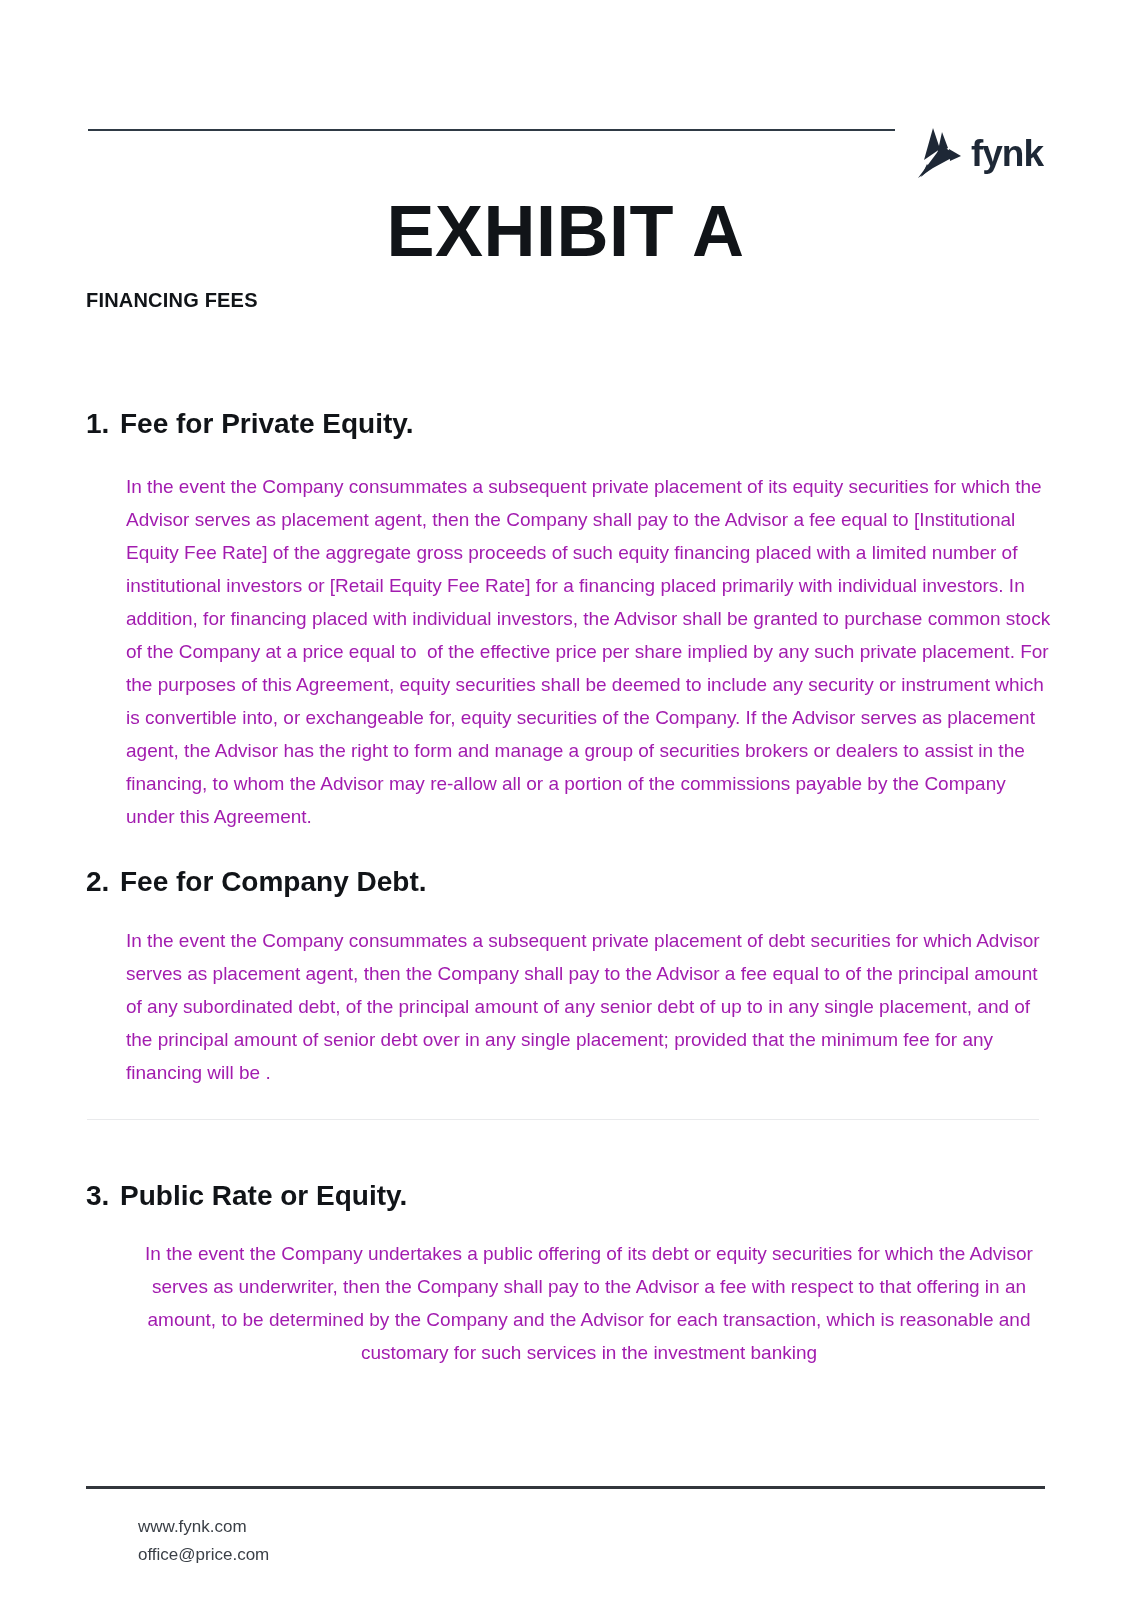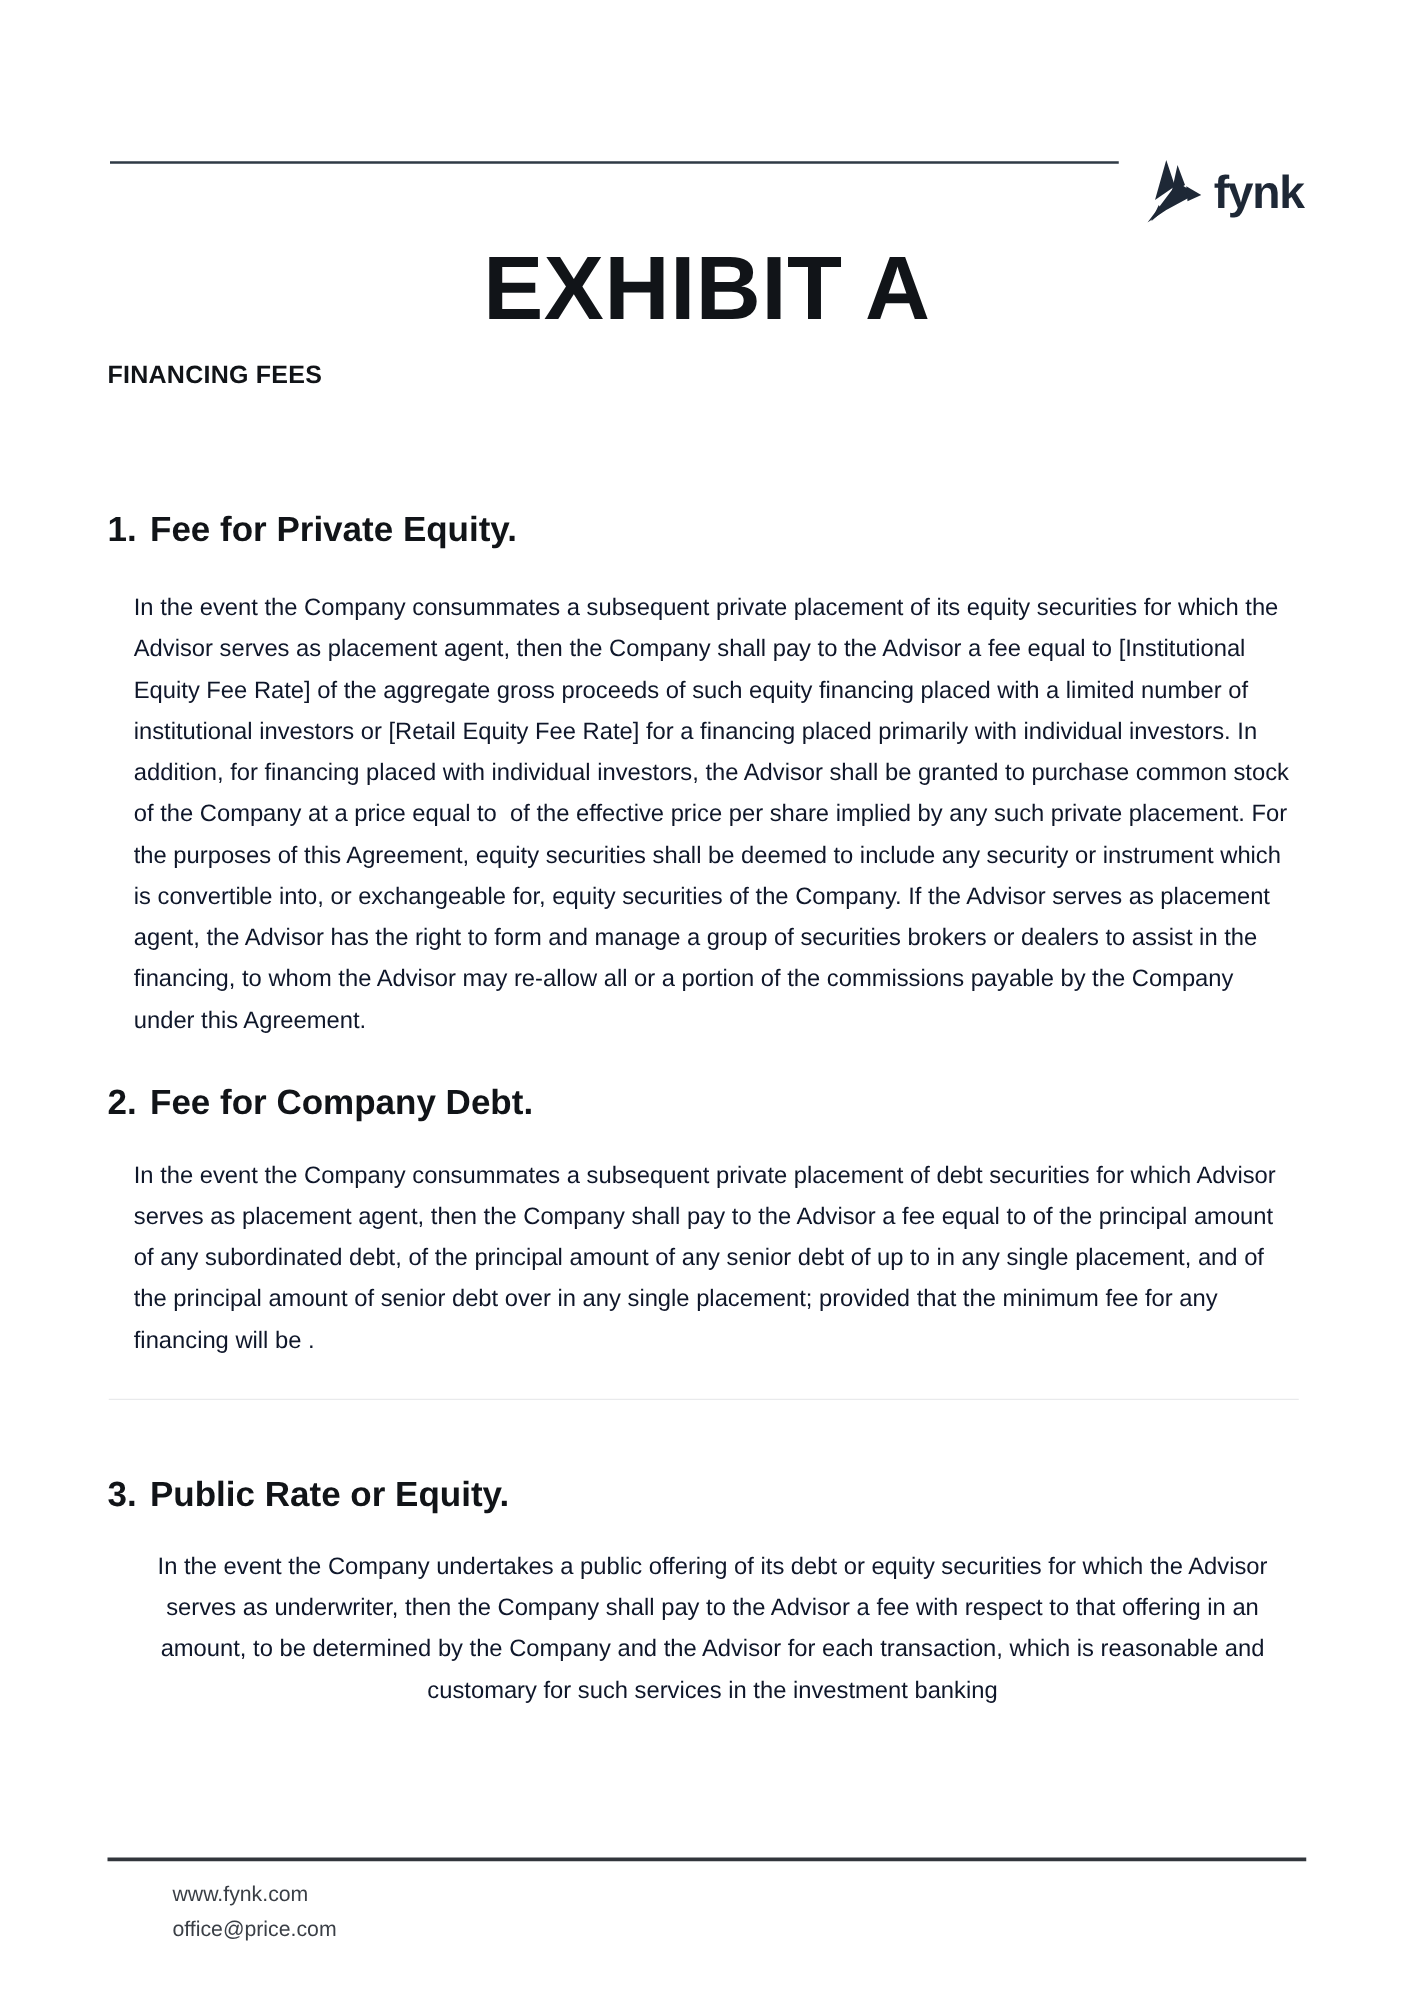--- a/index.html
+++ b/index.html
@@ -31,30 +31,30 @@
   
   .sec-head{display:flex;font-size:28px;line-height:38px;font-weight:bold;color:#111418;}
   .sec-head .sec-num{min-width:34px;}
   .sec-1 .sec-head{margin-top:93px;}
   .sec-1 .sec-body{margin-top:27px;}
   .sec-2 .sec-head{margin-top:30px;}
   .sec-2 .sec-body{margin-top:23px;}
   .sec-3 .sec-head{margin-top:57px;}
   .sec-3 .sec-body{margin-top:22px;text-align:center;}
   .sec-body{
-    margin-left:21px;width:926px;font-size:19px;line-height:33px;
-    color:#0f172a;white-space:pre-wrap;
+    margin-left:40px;width:926px;font-size:19px;line-height:33px;
+    color:#a21caf;white-space:pre-wrap;
   }
 
   .soft-divider{margin:30px 0 0 1px;height:1px;background:#e9eaec;border:none;width:952px;}
 
   
   .footer{position:absolute;left:86px;right:86px;top:1486px;}
   .footer-rule{height:3px;background:#32363c;}
-  .footer-links{padding:13px 0 0 52px;font-size:17px;line-height:28px;color:#3a3f46;}
+  .footer-links{padding:24px 0 0 52px;font-size:17px;line-height:28px;color:#3a3f46;}
   .footer-links div{white-space:nowrap;}
 </style>
 </head>
 <body>
 
 <div class="page">
   <div class="content">
 
     <div class="header">
       <div class="header-rule"></div>

